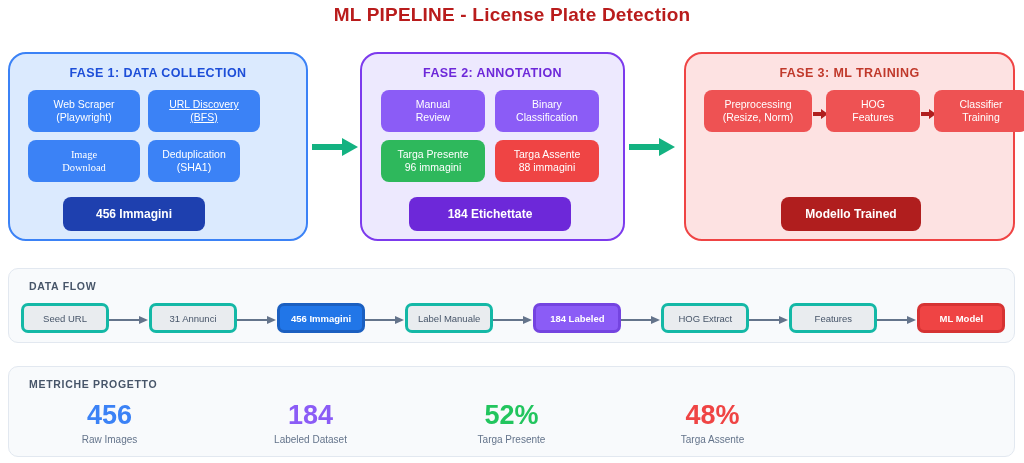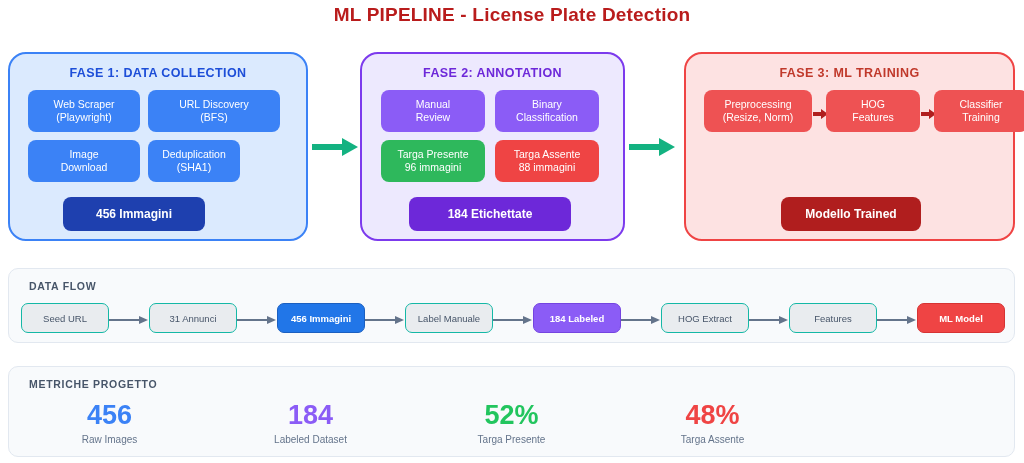--- a/index.html
+++ b/index.html
@@ -63,22 +63,22 @@
     display: flex; align-items: center; justify-content: center;
     color: #ffffff; font-size: 12px; font-weight: bold;
     text-align: center;
   }
   .summary.navy   { background: #1e40af; }
   .summary.violet { background: #6d28d9; }
   .summary.darkred{ background: #b01e1e; }
 
   
   .p1-b1 { left: 18px;  top: 36px; width: 112px; height: 42px; }
-  .p1-b2 { left: 138px; top: 36px; width: 132px; height: 42px; }
-  .p1-b3 { left: 18px;  top: 86px; width: 112px; height: 42px; }
+  .p1-b2 { left: 138px; top: 36px; width: 112px; height: 42px; text-decoration: underline; }
+  .p1-b3 { left: 18px;  top: 86px; width: 112px; height: 42px; font-family: Liberation Serif, serif; }
   .p1-b4 { left: 138px; top: 86px; width: 92px; height: 42px; }
   .p1-sum{ left: 53px;  top: 143px; width: 142px; height: 34px; }
 
   
   .p2-b1 { left: 19px;  top: 36px; width: 104px; height: 42px; }
   .p2-b2 { left: 133px; top: 36px; width: 104px; height: 42px; }
   .p2-b3 { left: 19px;  top: 86px; width: 104px; height: 42px; }
   .p2-b4 { left: 133px; top: 86px; width: 104px; height: 42px; }
   .p2-sum{ left: 47px;  top: 143px; width: 162px; height: 34px; }
 
@@ -114,21 +114,21 @@
   
   .flow-row {
     position: absolute; left: 12px; top: 34px;
     display: flex; align-items: center;
   }
   .chip {
     height: 30px; min-width: 88px;
     border-radius: 7px;
     display: flex; align-items: center; justify-content: center;
     font-size: 9.5px; color: #475569;
-    background: #e9ecef; border: 1px solid #14b8a6;
+    background: #e9ecef; border: 3px solid #14b8a6;
     padding: 0 10px; white-space: nowrap;
   }
   .chip.c-blue   { background: #2176e8; border-color: #1b5fc0; color: #fff; font-weight: bold; }
   .chip.c-purple { background: #8b5cf6; border-color: #7444e0; color: #fff; font-weight: bold; }
   .chip.c-red    { background: #ef4444; border-color: #d63333; color: #fff; font-weight: bold; }
   .flow-arrow { width: 40px; height: 12px; flex: 0 0 40px; }
 
   
   .metrics-row {
     position: absolute; left: 0; right: 0; top: 32px;

